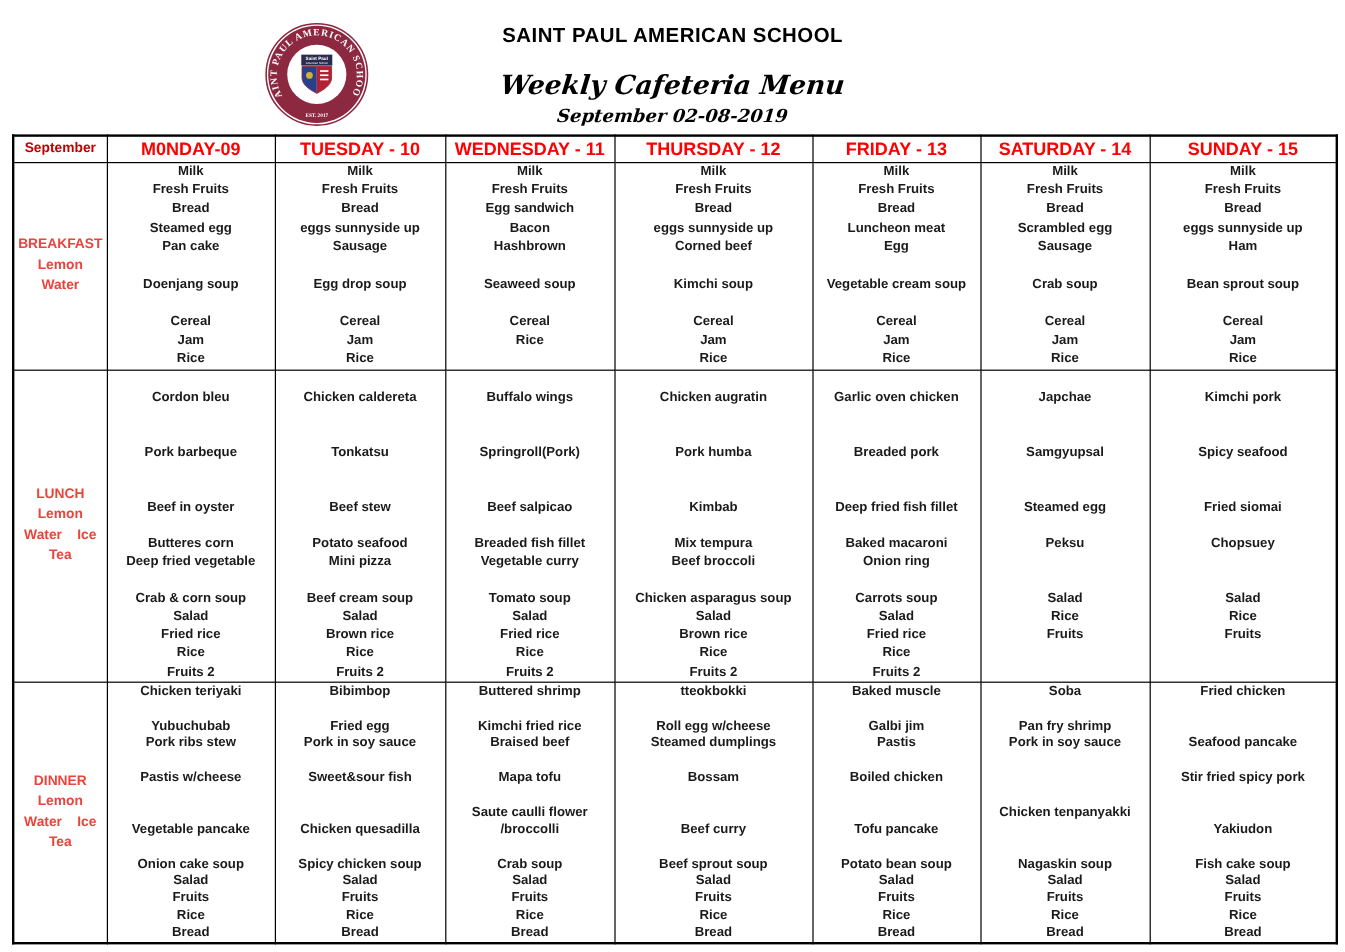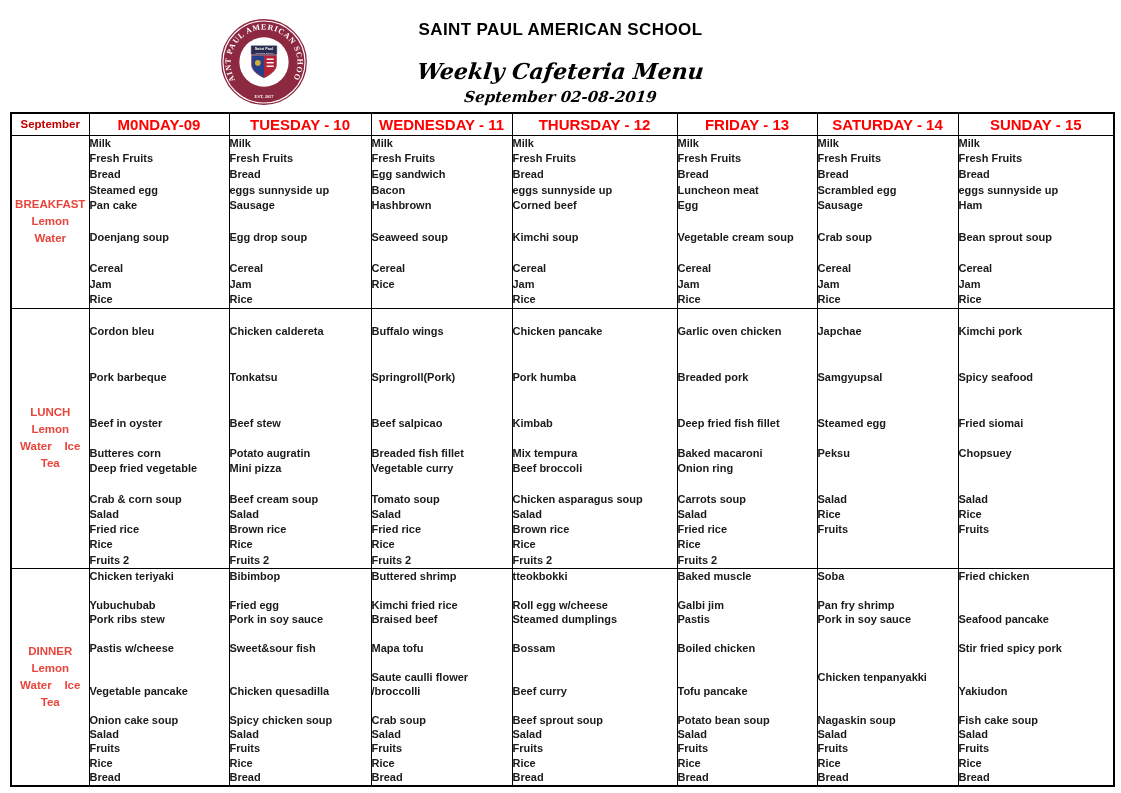--- a/index.html
+++ b/index.html
@@ -55,21 +55,21 @@
     text-align:center; vertical-align:middle;
   }
 
   td.row-label {
     color:#e8453c; font-weight:bold; font-size:11.5px;
     text-align:center; vertical-align:middle;margin-left:10px;
   }
   td.row-label .line { line-height:17px; height:17px; white-space:pre; }
 
   td.menu-cell {
-    vertical-align:top; text-align:left;
+    vertical-align:top; text-align:center;
     font-weight:bold; font-size:11px; color:#1a1a1a;
   }
   td.menu-cell .line { white-space:pre; overflow:visible; }
   tr.row-breakfast td.menu-cell .line { height:15.7px; line-height:15.7px; }
   tr.row-lunch     td.menu-cell .line { height:15.23px; line-height:15.23px; }
   tr.row-dinner    td.menu-cell .line { height:14.4px; line-height:14.4px; }
 </style>
 </head>
 <body>
 
@@ -258,21 +258,21 @@
         <td class="menu-cell">
             <div class="line">&nbsp;</div>
             <div class="line">Chicken caldereta</div>
             <div class="line">&nbsp;</div>
             <div class="line">&nbsp;</div>
             <div class="line">Tonkatsu</div>
             <div class="line">&nbsp;</div>
             <div class="line">&nbsp;</div>
             <div class="line">Beef stew</div>
             <div class="line">&nbsp;</div>
-            <div class="line">Potato augratin</div>
+            <div class="line">Potato seafood</div>
             <div class="line">Mini pizza</div>
             <div class="line">&nbsp;</div>
             <div class="line">Beef cream soup</div>
             <div class="line">Salad</div>
             <div class="line">Brown rice</div>
             <div class="line">Rice</div>
             <div class="line">Fruits 2</div>
           </td>
         <td class="menu-cell">
             <div class="line">&nbsp;</div>
@@ -288,21 +288,21 @@
             <div class="line">Vegetable curry</div>
             <div class="line">&nbsp;</div>
             <div class="line">Tomato soup</div>
             <div class="line">Salad</div>
             <div class="line">Fried rice</div>
             <div class="line">Rice</div>
             <div class="line">Fruits 2</div>
           </td>
         <td class="menu-cell">
             <div class="line">&nbsp;</div>
-            <div class="line">Chicken pancake</div>
+            <div class="line">Chicken augratin</div>
             <div class="line">&nbsp;</div>
             <div class="line">&nbsp;</div>
             <div class="line">Pork humba</div>
             <div class="line">&nbsp;</div>
             <div class="line">&nbsp;</div>
             <div class="line">Kimbab</div>
             <div class="line">&nbsp;</div>
             <div class="line">Mix tempura</div>
             <div class="line">Beef broccoli</div>
             <div class="line">&nbsp;</div>

